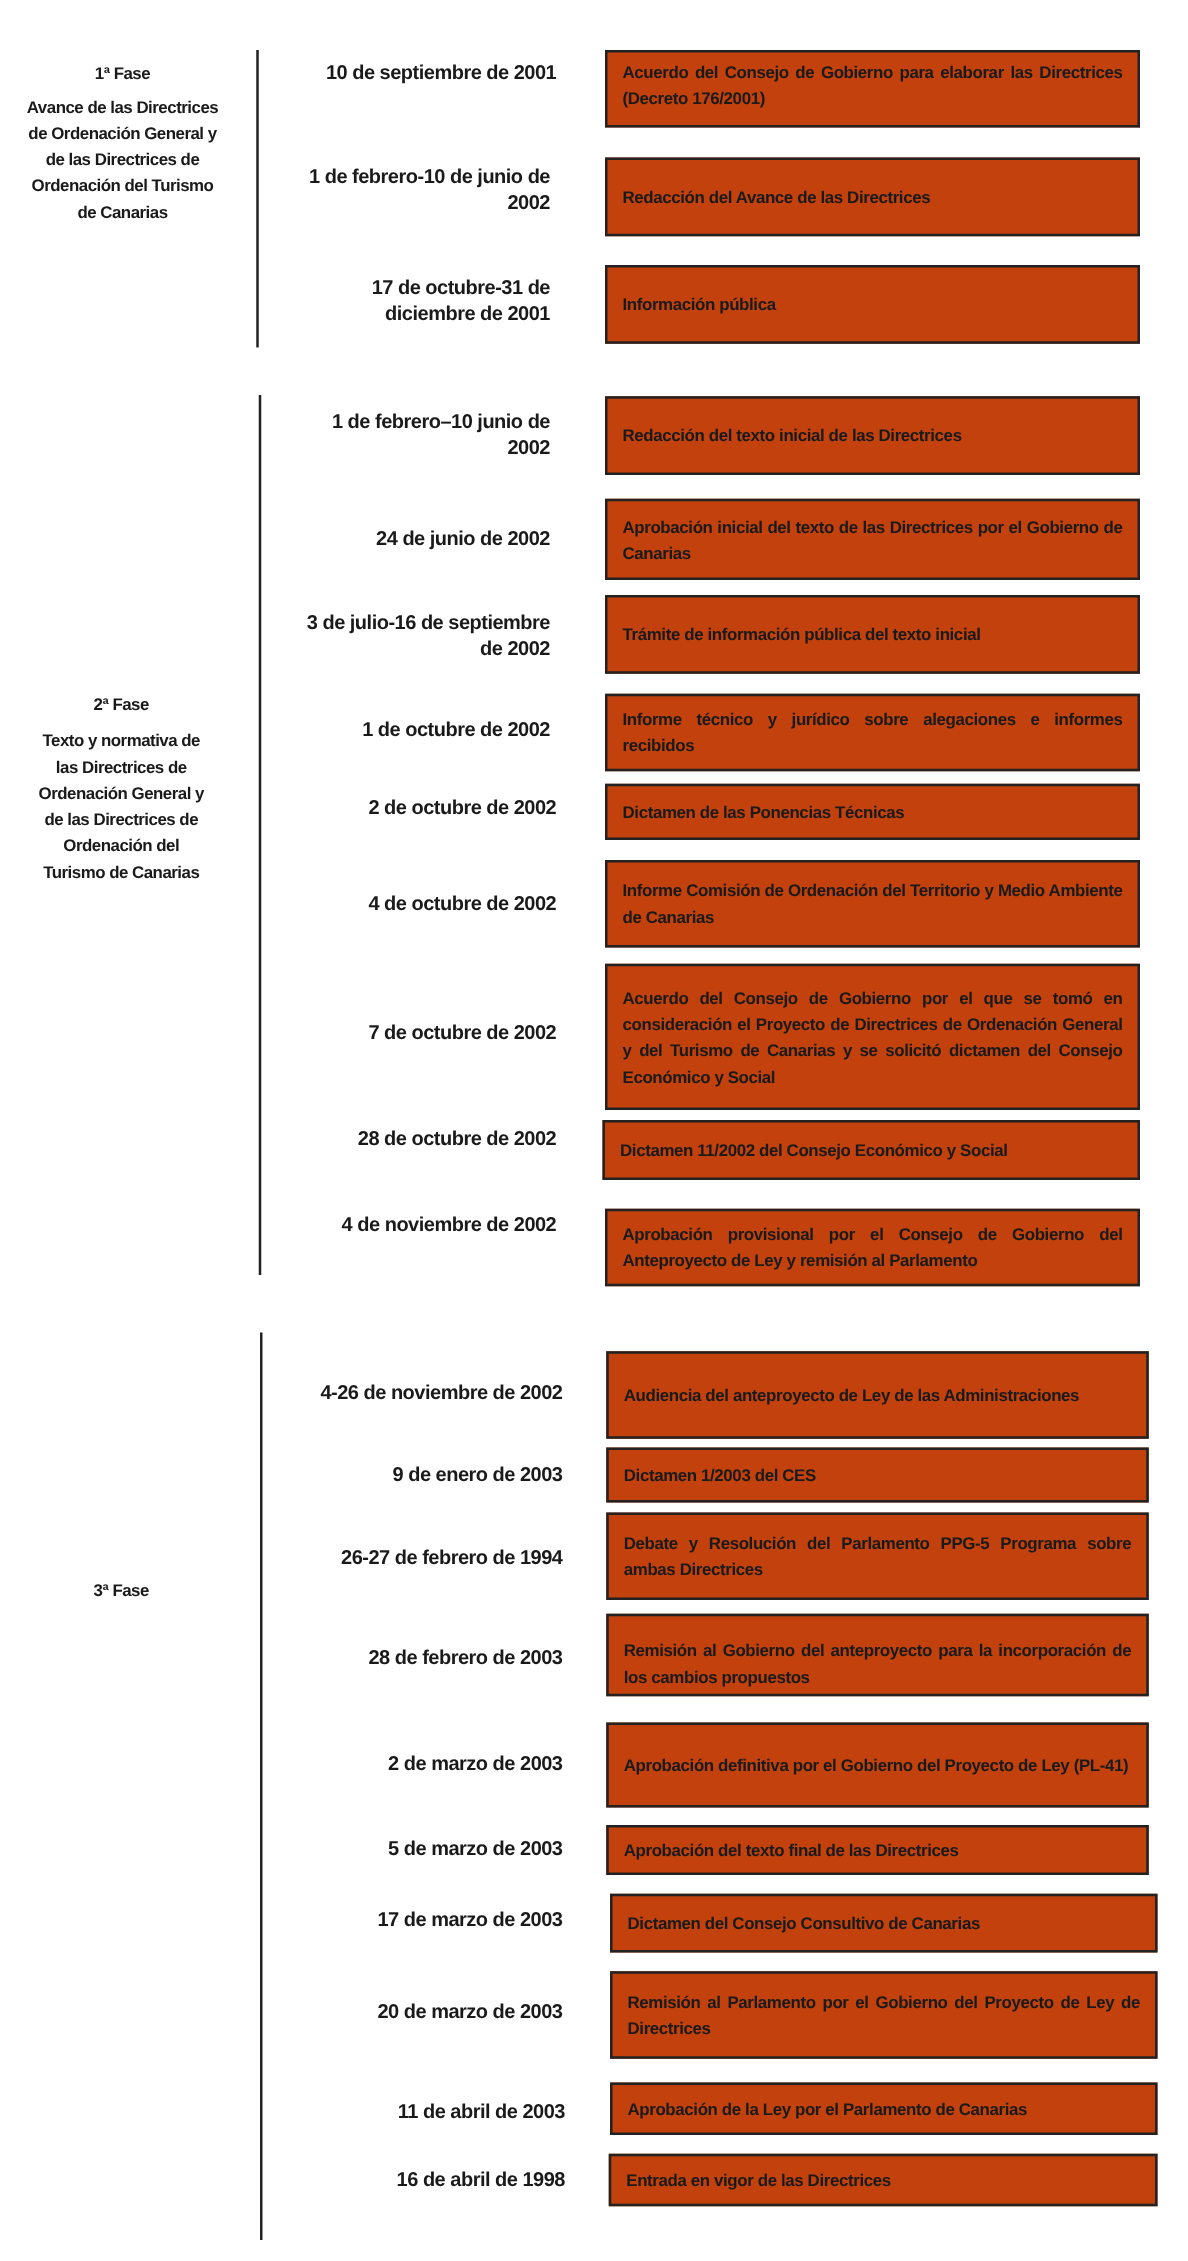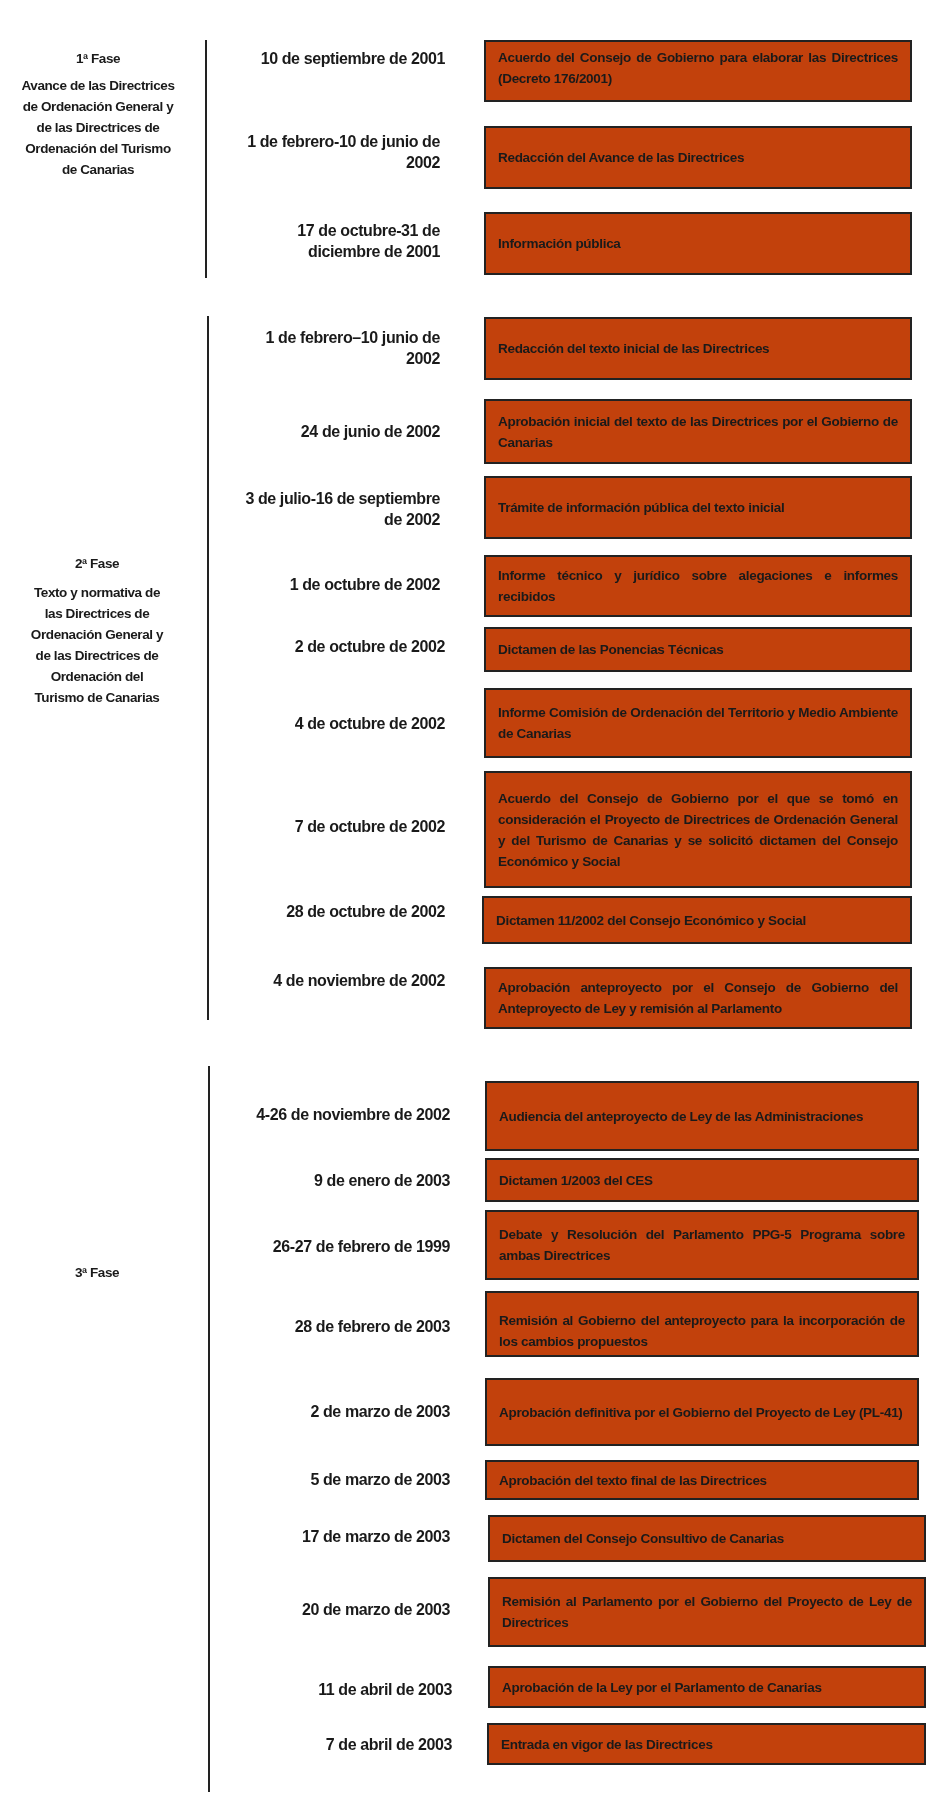--- a/index.html
+++ b/index.html
@@ -84,39 +84,39 @@
     <span>Acuerdo del Consejo de Gobierno por el que se tomó en consideración el Proyecto de Directrices de Ordenación General y del Turismo de Canarias y se solicitó dictamen del Consejo Económico y Social</span>
   </div>
 
 <div class="date" style="left:225px; top:901px;">28 de octubre de 2002</div>
 <div class="box" style="left:482px; top:896px; width:430px; height:48px;">
     <span>Dictamen 11/2002 del Consejo Económico y Social</span>
   </div>
 
 <div class="date" style="left:225px; top:970px;">4 de noviembre de 2002</div>
 <div class="box clip" style="left:484px; top:967px; width:428px; height:62px;">
-    <span>Aprobación anteproyecto por el Consejo de Gobierno del Anteproyecto de Ley y remisión al Parlamento</span>
+    <span>Aprobación provisional por el Consejo de Gobierno del Anteproyecto de Ley y remisión al Parlamento</span>
   </div>
 
 <div class="phase-label" style="top:1262px; width:170px; left:12px;">
   <span class="ph-title" style="margin-bottom:24px;">3ª Fase</span>
 </div>
 <div class="vline" style="left:208px; top:1066px; height:726px;"></div>
 
 <div class="date" style="left:230px; top:1104px; width:220px;">4-26 de noviembre de 2002</div>
 <div class="box" style="left:485px; top:1081px; width:434px; height:70px;">
     <span>Audiencia del anteproyecto de Ley de las Administraciones</span>
   </div>
 
 <div class="date" style="left:230px; top:1170px; width:220px;">9 de enero de 2003</div>
 <div class="box" style="left:485px; top:1158px; width:434px; height:44px;">
     <span>Dictamen 1/2003 del CES</span>
   </div>
 
-<div class="date" style="left:230px; top:1236px; width:220px;">26-27 de febrero de 1999</div>
+<div class="date" style="left:230px; top:1236px; width:220px;">26-27 de febrero de 1994</div>
 <div class="box" style="left:485px; top:1210px; width:434px; height:70px;">
     <span>Debate y Resolución del Parlamento PPG-5 Programa sobre ambas Directrices</span>
   </div>
 
 <div class="date" style="left:230px; top:1316px; width:220px;">28 de febrero de 2003</div>
 <div class="box" style="left:485px; top:1291px; width:434px; height:66px;align-items:flex-end;">
     <span>Remisión al Gobierno del anteproyecto para la incorporación de los cambios propuestos</span>
   </div>
 
 <div class="date" style="left:230px; top:1401px; width:220px;">2 de marzo de 2003</div>
@@ -137,16 +137,16 @@
 <div class="date" style="left:230px; top:1599px; width:220px;">20 de marzo de 2003</div>
 <div class="box" style="left:488px; top:1577px; width:438px; height:70px;">
     <span>Remisión al Parlamento por el Gobierno del Proyecto de Ley de Directrices</span>
   </div>
 
 <div class="date" style="left:230px; top:1679px; width:222px;">11 de abril de 2003</div>
 <div class="box" style="left:488px; top:1666px; width:438px; height:42px;">
     <span>Aprobación de la Ley por el Parlamento de Canarias</span>
   </div>
 
-<div class="date" style="left:230px; top:1734px; width:222px;">7 de abril de 2003</div>
+<div class="date" style="left:230px; top:1734px; width:222px;">16 de abril de 1998</div>
 <div class="box" style="left:487px; top:1723px; width:439px; height:42px;">
     <span>Entrada en vigor de las Directrices</span>
   </div>
 
 </body></html>

